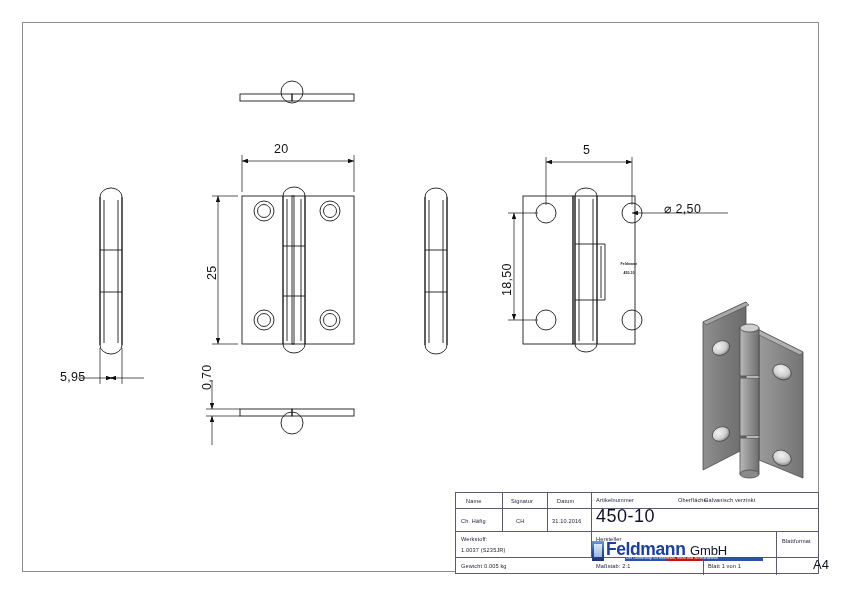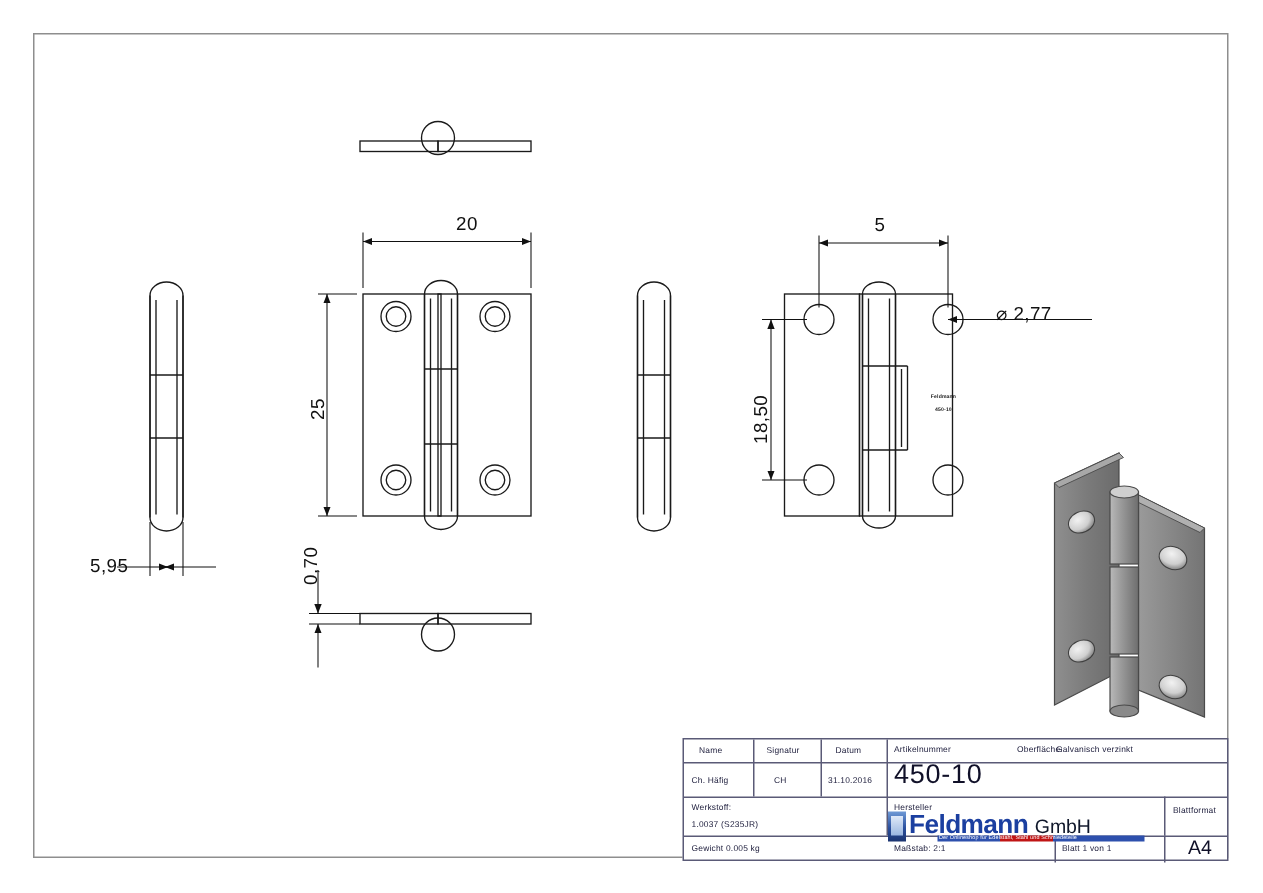--- a/index.html
+++ b/index.html
@@ -19,21 +19,21 @@
   .dim{font-size:12.5px;color:#111;letter-spacing:.3px;}
   .dim-rot{transform:rotate(-90deg);transform-origin:left top;}
   
   .tb{position:absolute;left:455px;top:492px;width:364px;height:82px;
       border:1px solid #5a5a77;box-sizing:border-box;background:#fff;}
   .tb .ln{position:absolute;background:#5a5a77;}
   .tb .h{height:1px;left:0;width:100%;}
   .tb .v{width:1px;top:0;}
   .tb-cell{position:absolute;font-size:5.6px;color:#1b1b3a;letter-spacing:.15px;}
   .tb-big{position:absolute;font-size:18px;color:#101028;letter-spacing:.5px;}
-  .tb-a4{position:absolute;font-size:13px;color:#101028;}
+  .tb-a4{position:absolute;font-size:13px;color:#101028;margin-left:21px;}
   
   .logo-wrap{position:absolute;left:592px;top:539px;}
   .logo-feld{font-size:17.5px;color:#1b3fa0;font-weight:bold;letter-spacing:-.4px;}
   .logo-gmbh{font-size:13px;color:#0f172a;letter-spacing:-.1px;}
   .logo-bar{position:absolute;left:33px;top:17.5px;width:138px;height:4.5px;
             background:linear-gradient(90deg,#2d50ad 0%,#2d50ad 30%,#c01515 30%,#c01515 56%,#2d50ad 56%,#2d50ad 100%);}
   .logo-tag{position:absolute;left:34px;top:17px;font-size:3.6px;color:#ffffff;letter-spacing:.1px;z-index:2;}
   .logo-mark{position:absolute;left:0;top:2px;width:12px;height:20px;
              background:linear-gradient(180deg,#6f9ad6 0%,#2a4f9e 55%,#1b3470 100%);}
   .logo-mark:after{content:"";position:absolute;left:2px;top:3px;width:8px;height:13px;
@@ -202,33 +202,33 @@
       <ellipse cx="749.5" cy="474" rx="9.5" ry="4" fill="#8a8a8a" stroke="#4a4a4a" stroke-width="0.8"></ellipse>
 
       <ellipse cx="721" cy="348" rx="9" ry="7" fill="url(#holeG)" stroke="#3f3f3f" stroke-width="0.7" transform="rotate(-24 721 348)"></ellipse>
       <ellipse cx="721" cy="434" rx="9" ry="7" fill="url(#holeG)" stroke="#3f3f3f" stroke-width="0.7" transform="rotate(-24 721 434)"></ellipse>
 
       <ellipse cx="782" cy="372" rx="9.5" ry="7.5" fill="url(#holeG)" stroke="#3f3f3f" stroke-width="0.7" transform="rotate(24 782 372)"></ellipse>
       <ellipse cx="782" cy="458" rx="9.5" ry="7.5" fill="url(#holeG)" stroke="#3f3f3f" stroke-width="0.7" transform="rotate(24 782 458)"></ellipse>
     </g>
   </svg>
 
-  <div class="txt dim" style="left:304px;top:142px">20</div>
+  <div class="txt dim" style="left:274px;top:142px">20</div>
 
   <div class="txt dim dim-rot" style="left:205px;top:280px">25</div>
 
   <div class="txt dim" style="left:60px;top:370px">5,95</div>
 
   <div class="txt dim dim-rot" style="left:200px;top:390px">0,70</div>
 
   <div class="txt dim" style="left:583px;top:143px">5</div>
 
   <div class="txt dim dim-rot" style="left:500px;top:296px">18,50</div>
 
-  <div class="txt dim" style="left:664px;top:201px">⌀ 2,77</div>
+  <div class="txt dim" style="left:664px;top:201px">⌀ 2,50</div>
 
   <div class="stamp" style="left:614px;top:262px;width:30px">Feldmann</div>
   <div class="stamp" style="left:614px;top:271px;width:30px">450-10</div>
 
   <div class="tb">
 
     <div class="ln h" style="top:15px"></div>
     <div class="ln h" style="top:38px"></div>
     <div class="ln h" style="top:64px"></div>
 

